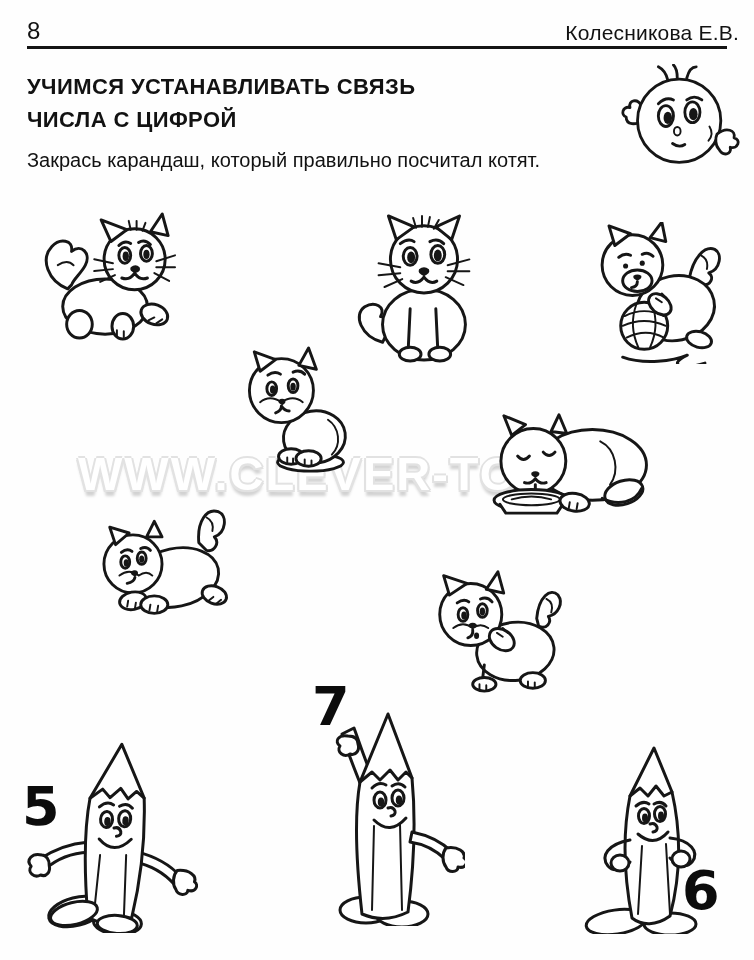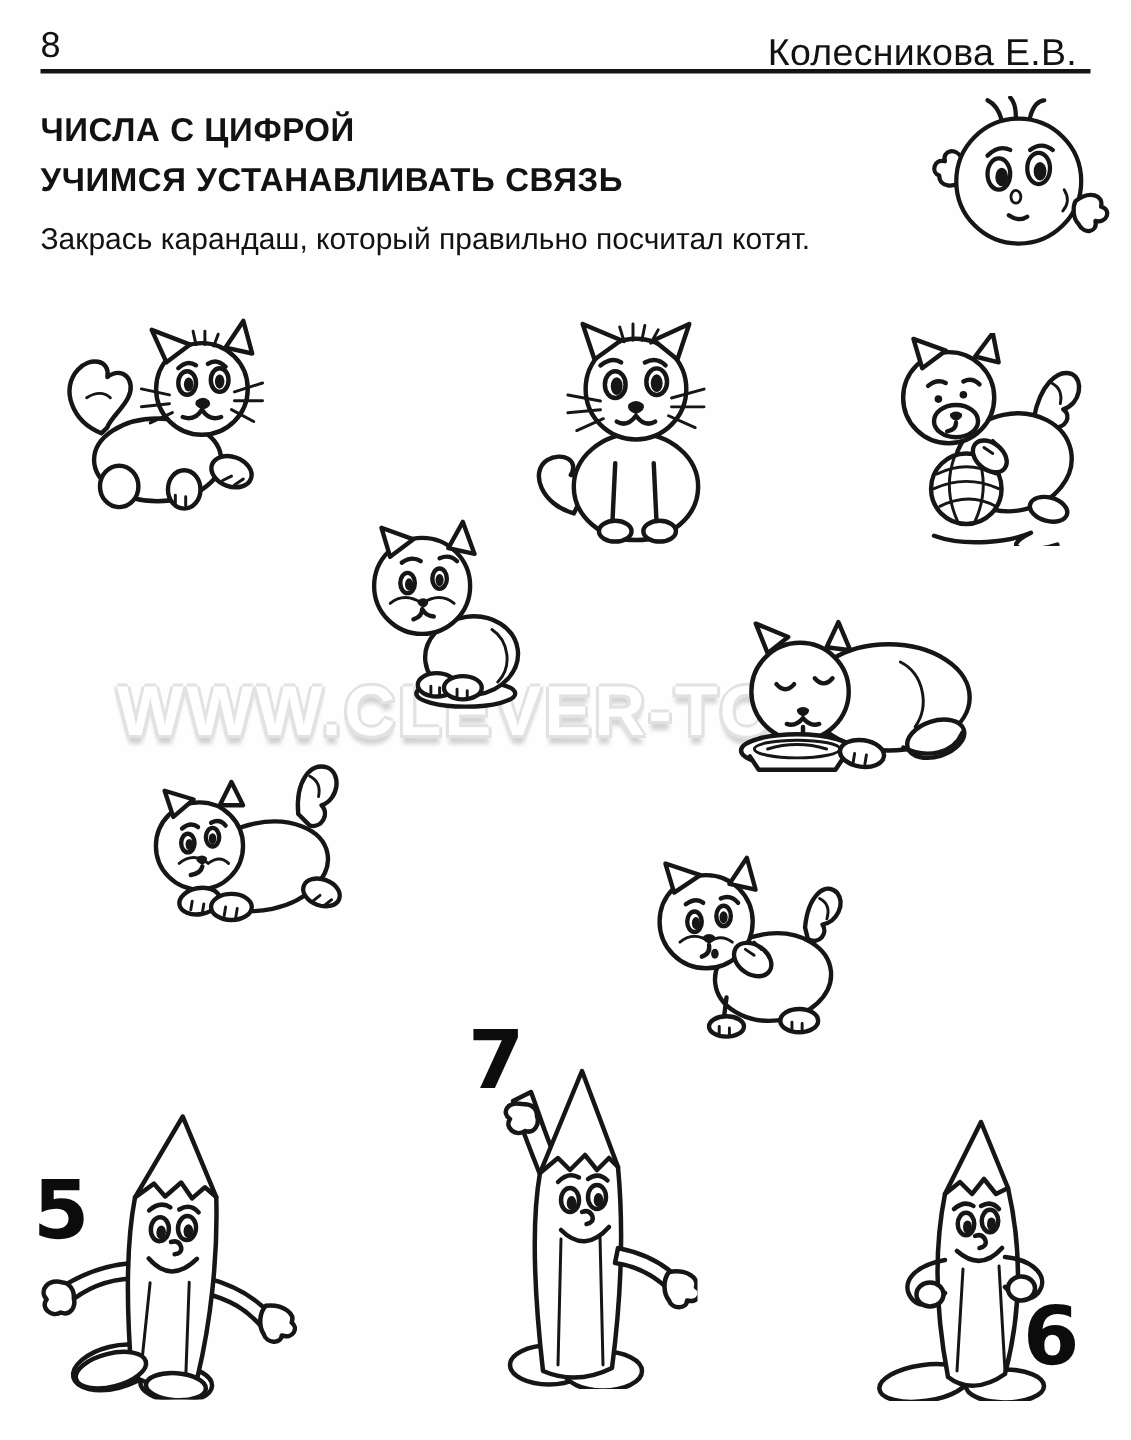--- a/index.html
+++ b/index.html
@@ -3,21 +3,21 @@
 <meta charset="utf-8">
 <style>
   html,body{margin:0;padding:0;background:#888;}
   #canvas{
     position:relative; width:754px; height:960px; margin:0 auto;
     background:#fefefe; overflow:hidden;
     font-family:"Liberation Sans", sans-serif; color:#121212;
   }
   
   .page-num{position:absolute; left:27px; top:17px; font-size:24px; font-weight:400;}
-  .author{position:absolute; right:36px; top:21px; font-size:25px; font-weight:400; letter-spacing:.2px;}
+  .author{position:absolute; right:15px; top:21px; font-size:21px; font-weight:400; letter-spacing:.2px;}
   .rule{position:absolute; left:27px; right:27px; top:46px; height:3px; background:#141414;}
   
   .title{position:absolute; left:27px; top:70px; font-size:22px; font-weight:700; line-height:33px; letter-spacing:.4px;}
   .instr{position:absolute; left:27px; top:149px; font-size:20px; font-family:Liberation Sans, sans-serif;}
   
   .wm{
     position:absolute; left:78px; top:446px; z-index:1;
     font-size:47px; font-weight:800; letter-spacing:2px;
     color:#ffffff;
     text-shadow:-2px 0 0 #e2e2e2, 2px 0 0 #e2e2e2, 0 -2px 0 #e2e2e2,
@@ -54,22 +54,22 @@
 </head>
 <body>
 
 <div id="canvas">
 
   <div class="page-num">8</div>
   <div class="author">Колесникова Е.В.</div>
   <div class="rule"></div>
 
   <div class="title">
+    <div>УЧИМСЯ УСТАНАВЛИВАТЬ СВЯЗЬ</div>
     <div>ЧИСЛА С ЦИФРОЙ</div>
-    <div>УЧИМСЯ УСТАНАВЛИВАТЬ СВЯЗЬ</div>
   </div>
 
   <div class="ill" id="mascot">
     <svg viewBox="0 0 134 112" preserveAspectRatio="xMidYMid meet">
       <path class="ln" d="M52,17 C50,9 46,5 42,3"></path>
       <path class="ln" d="M62,15 C62,7 60,3 58,1"></path>
       <path class="ln" d="M72,15 C74,7 78,3 82,3"></path>
       <path class="sh" d="M26,58 C18,66 8,64 8,56 C2,54 4,44 12,46 C10,38 20,36 24,44 C30,48 30,54 26,58 Z"></path>
       <circle class="sh" cx="64" cy="60" r="44"></circle>
       <path class="sh" d="M104,74 C114,66 124,70 122,78 C130,80 126,90 118,88 C120,96 110,98 106,90 C102,86 102,78 104,74 Z"></path>

